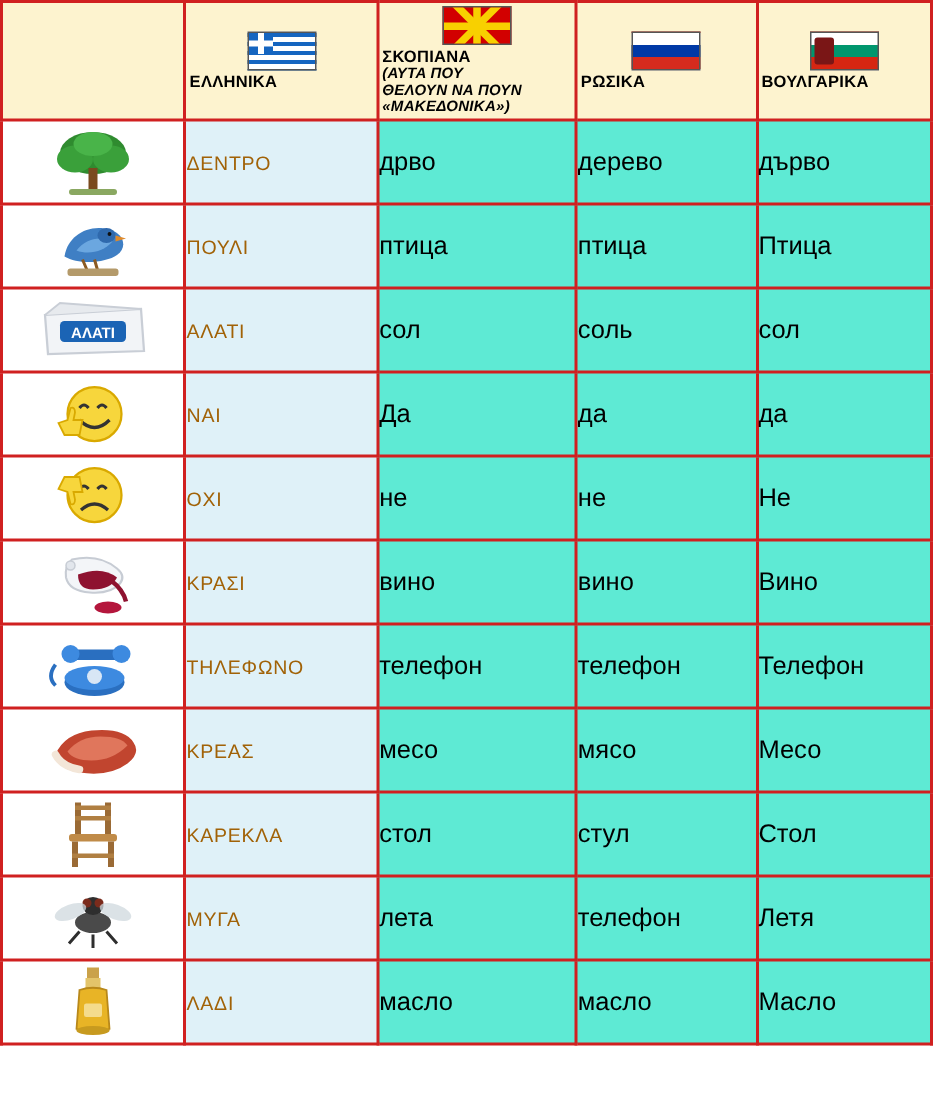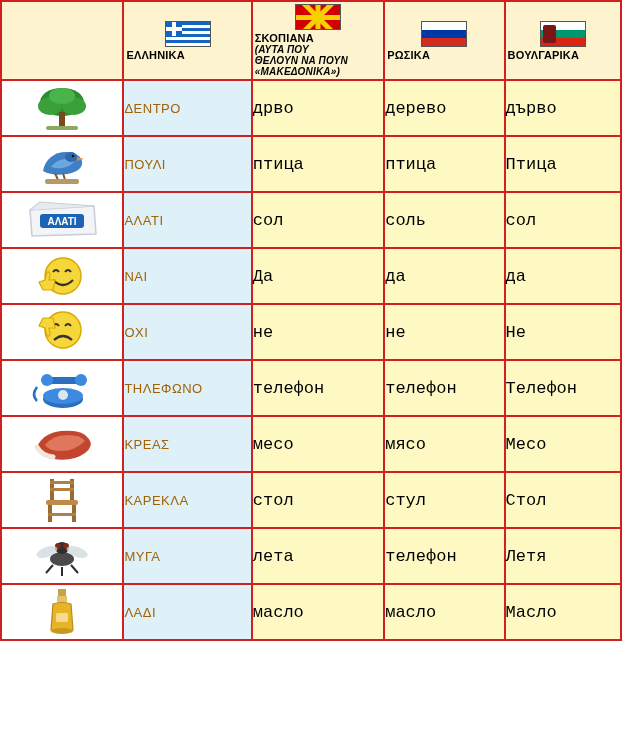--- a/index.html
+++ b/index.html
@@ -146,24 +146,23 @@
     background: #ffffff;
     padding: 2px 0;
   }
   td.cell-gr {
     background: #dff1f8;
     font-size: 13px;
     color: #a16207;
     letter-spacing: 0.5px;
   }
   td.cell-word {
-    background: #fef9c3;
+    background: #5eead4;
     font-size: 17px;
     color: #000;
-    font-family: Liberation Mono, monospace;
   }
   .icon-box {
     width: 100%;
     height: 50px;
     display: flex;
     align-items: center;
     justify-content: center;
   }
   svg { display: block; }
 </style>
@@ -303,20 +302,37 @@
               <path d="M6 18 l6 2 2 8 q3 1 3 -3 l-1 -5 6 0 -2 -10 -10 0 z" fill="#f7d63c" stroke="#d9a900" stroke-width="1.2"></path>
             </svg>
           </div>
         </td>
         <td class="cell-gr">ΟΧΙ</td>
         <td class="cell-word">не</td>
         <td class="cell-word">не</td>
         <td class="cell-word">Не</td>
       </tr>
 
+      <tr class="data-row">
+        <td class="cell-img">
+          <div class="icon-box">
+            <svg width="64" height="46" viewBox="0 0 64 46">
+              <path d="M18 8 q18 -4 30 6 q6 5 2 10 q-6 7 -20 6 q-14 -1 -16 -10 q-1 -8 4 -12 z" fill="#f3f5f8" stroke="#c7ccd4" stroke-width="1.4"></path>
+              <path d="M22 18 q16 -6 26 2 q-4 8 -16 8 q-10 0 -10 -10 z" fill="#8e1230"></path>
+              <path d="M44 22 q8 6 10 14" stroke="#8e1230" stroke-width="3" fill="none"></path>
+              <ellipse cx="42" cy="40" rx="9" ry="4" fill="#b4163c"></ellipse>
+              <circle cx="17" cy="12" r="3" fill="#e2e6ec" stroke="#c7ccd4"></circle>
+            </svg>
+          </div>
+        </td>
+        <td class="cell-gr">ΚΡΑΣΙ</td>
+        <td class="cell-word">вино</td>
+        <td class="cell-word">вино</td>
+        <td class="cell-word">Вино</td>
+      </tr>
 
       <tr class="data-row">
         <td class="cell-img">
           <div class="icon-box">
             <svg width="66" height="46" viewBox="0 0 66 46">
               <ellipse cx="34" cy="34" rx="20" ry="9" fill="#2a6fc0"></ellipse>
               <ellipse cx="34" cy="31" rx="20" ry="8" fill="#3d8ae0"></ellipse>
               <rect x="18" y="12" width="34" height="7" rx="3.5" fill="#2a6fc0"></rect>
               <circle cx="18" cy="15" r="6" fill="#3d8ae0"></circle>
               <circle cx="52" cy="15" r="6" fill="#3d8ae0"></circle>

